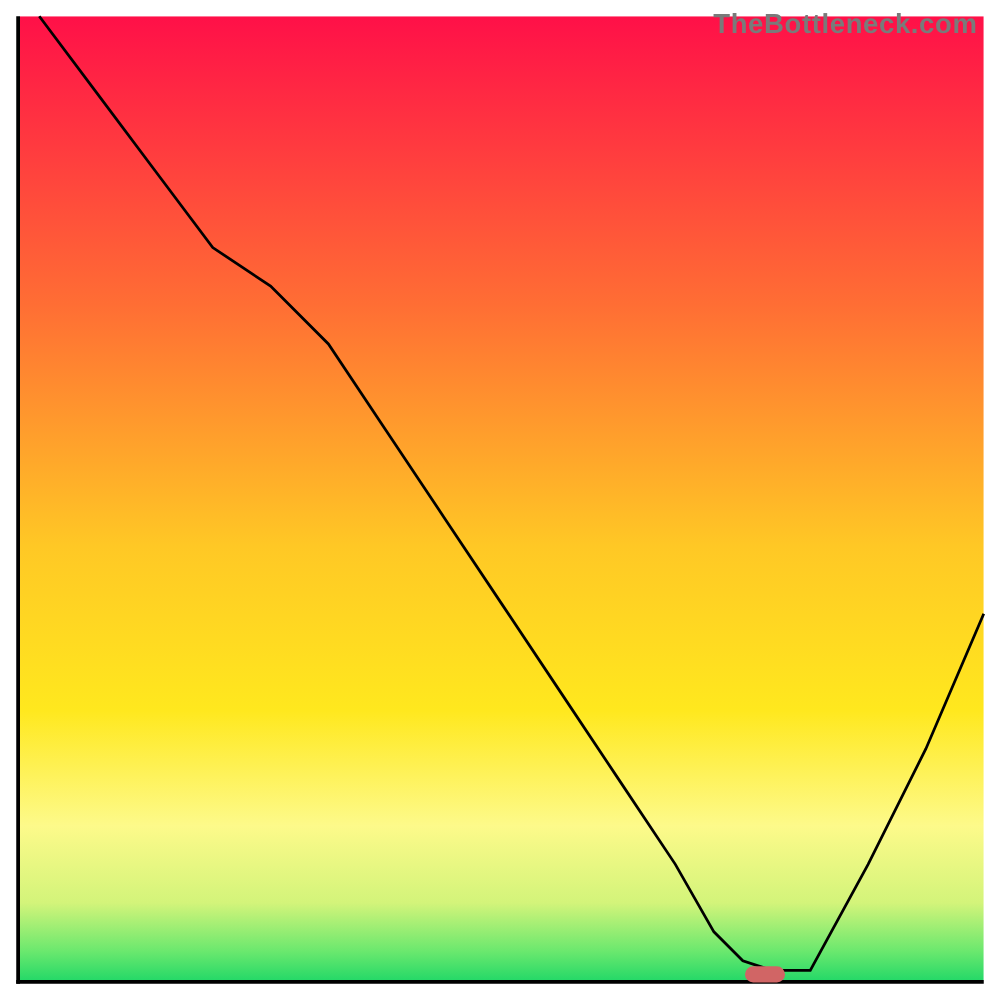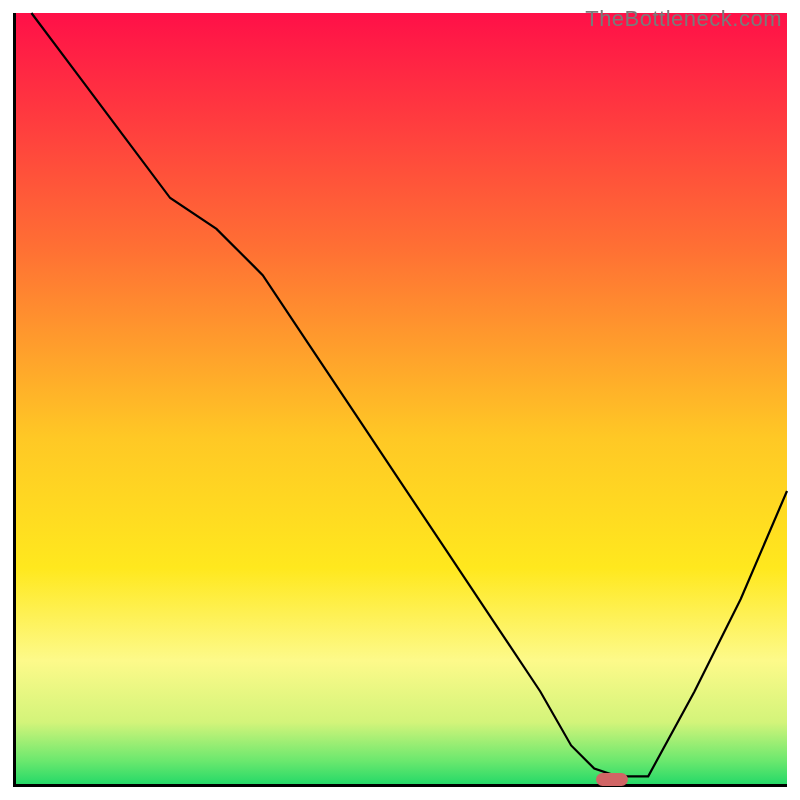--- a/index.html
+++ b/index.html
@@ -8,21 +8,21 @@
     height: 800px;
     background: #ffffff;
     position: relative;
     font-family: Arial, sans-serif;
   }
   .watermark {
     position: absolute;
     top: 6px;
     right: 18px;
     font-size: 22px;
-    font-weight: 400;
+    font-weight: 700;
     color: #7a7a7a;
     letter-spacing: 0.5px;
     z-index: 10;
   }
   .chart-area {
     position: absolute;
     left: 13px;
     top: 13px;
     width: 774px;
     height: 774px;

